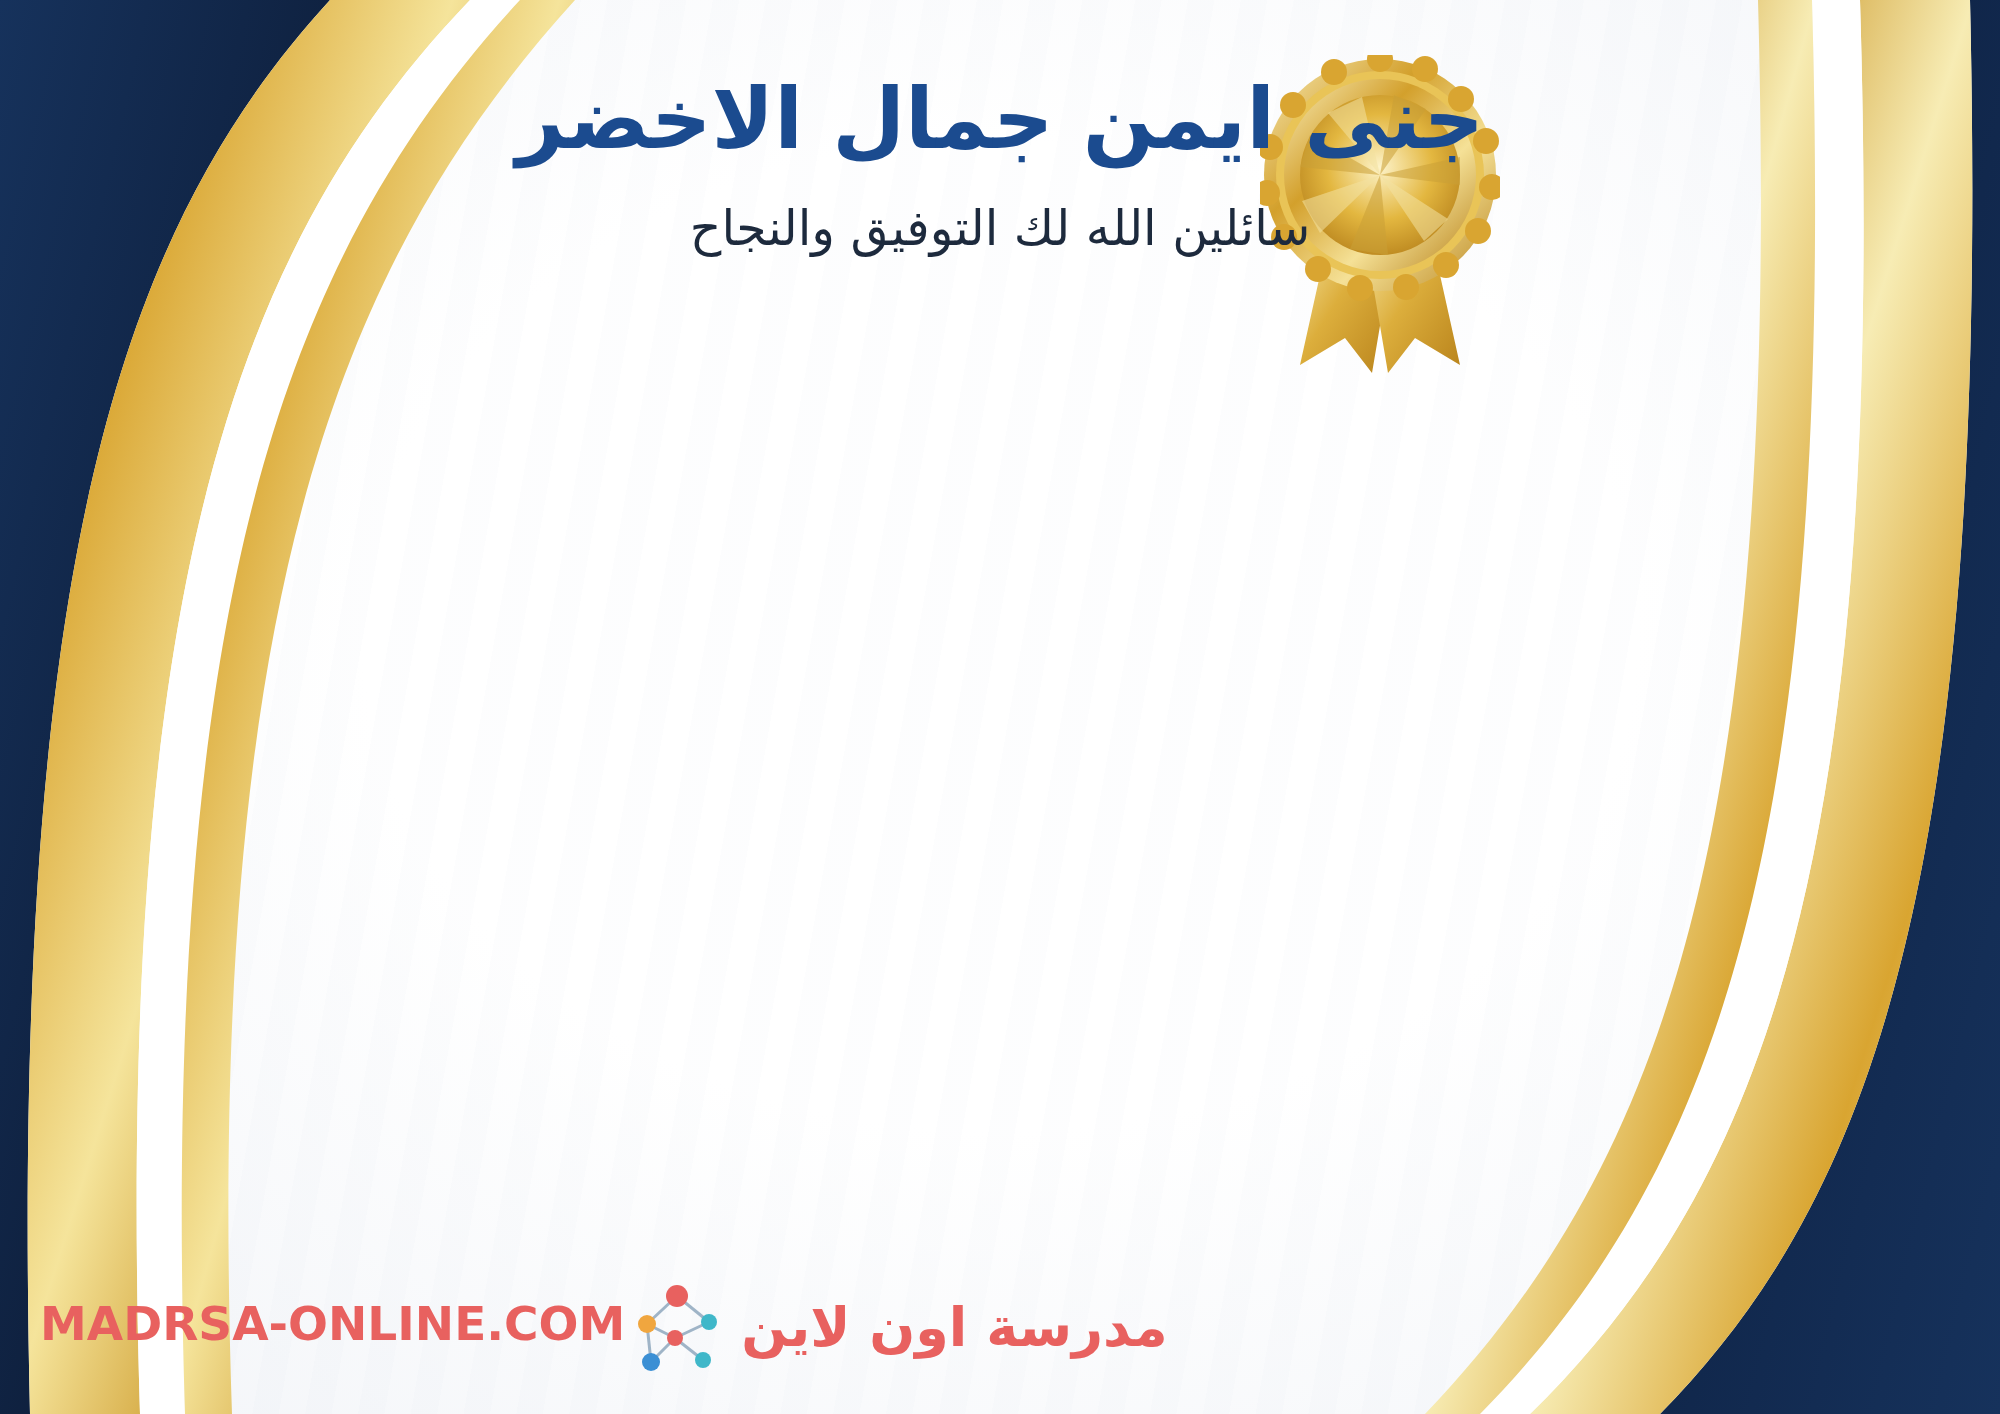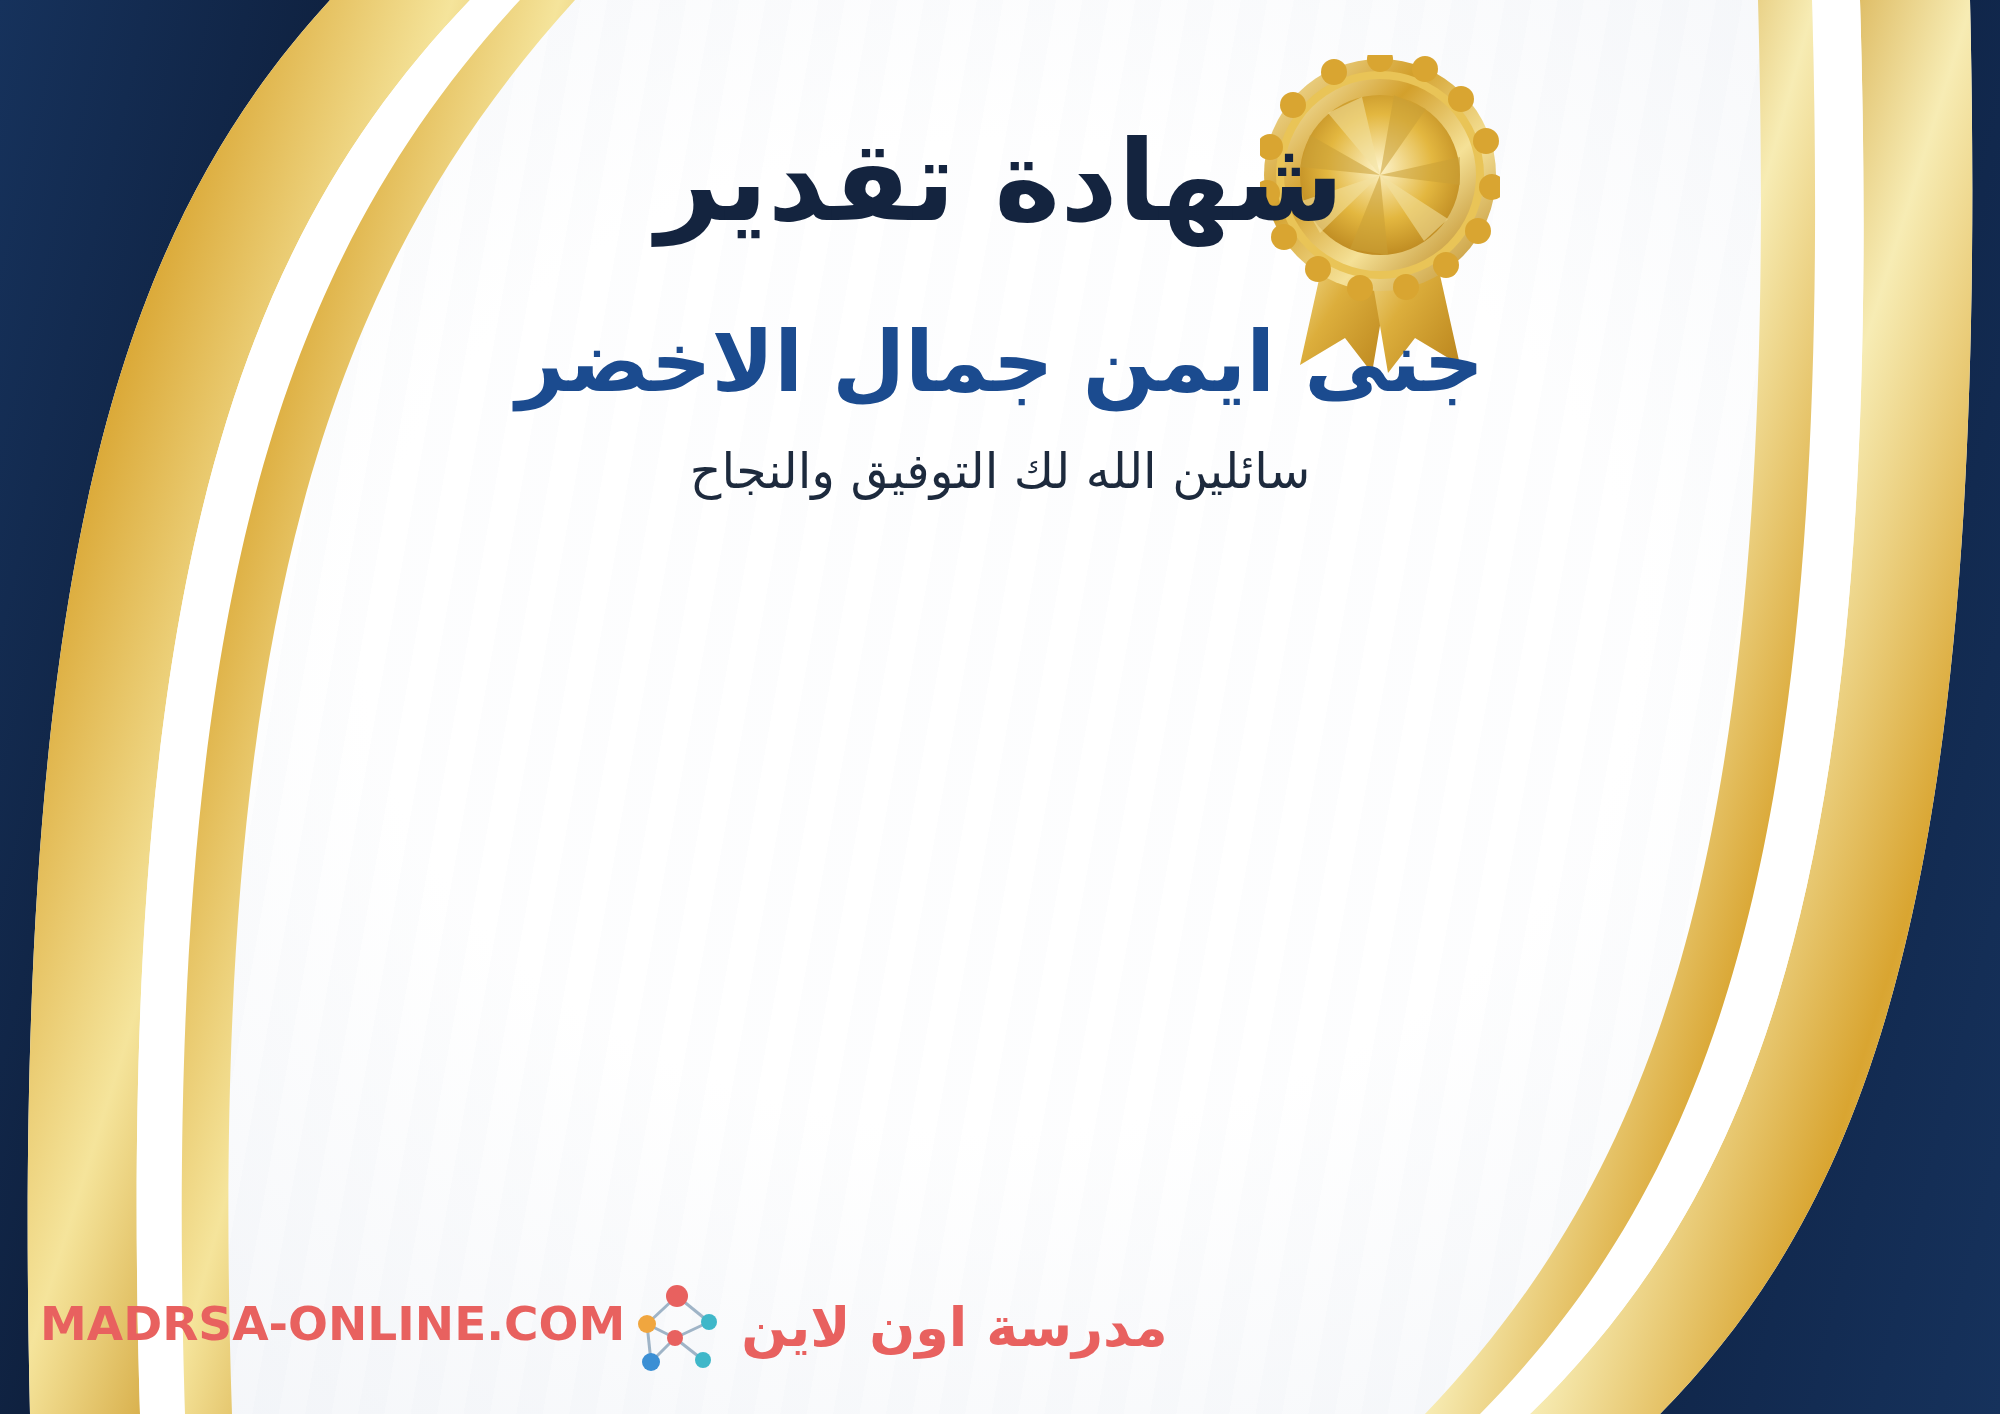--- a/index.html
+++ b/index.html
@@ -244,21 +244,20 @@
         <circle cx="58" cy="214" r="13"></circle>
       <circle cx="24" cy="182" r="13"></circle>
         <circle cx="7" cy="138" r="13"></circle>
       <circle cx="10" cy="92" r="13"></circle>
         <circle cx="33" cy="50" r="13"></circle>
       <circle cx="74" cy="17" r="13"></circle>
     </g>
   </svg>
 
   <div class="content">
-    <div class="title">شهادة تقدير</div>
     <div class="recipient">جنى ايمن جمال الاخضر</div>
     <div class="closing">سائلين الله لك التوفيق  والنجاح</div>
   </div>
 
   <div class="logo">
     <div class="logo-row">
       <div class="logo-ar">مدرسة اون لاين</div>
       <svg class="logo-mark" viewBox="0 0 104 104">
         <g stroke="#9fb4c7" stroke-width="3" fill="none">
           <line x1="52" y1="20" x2="22" y2="48"></line>

